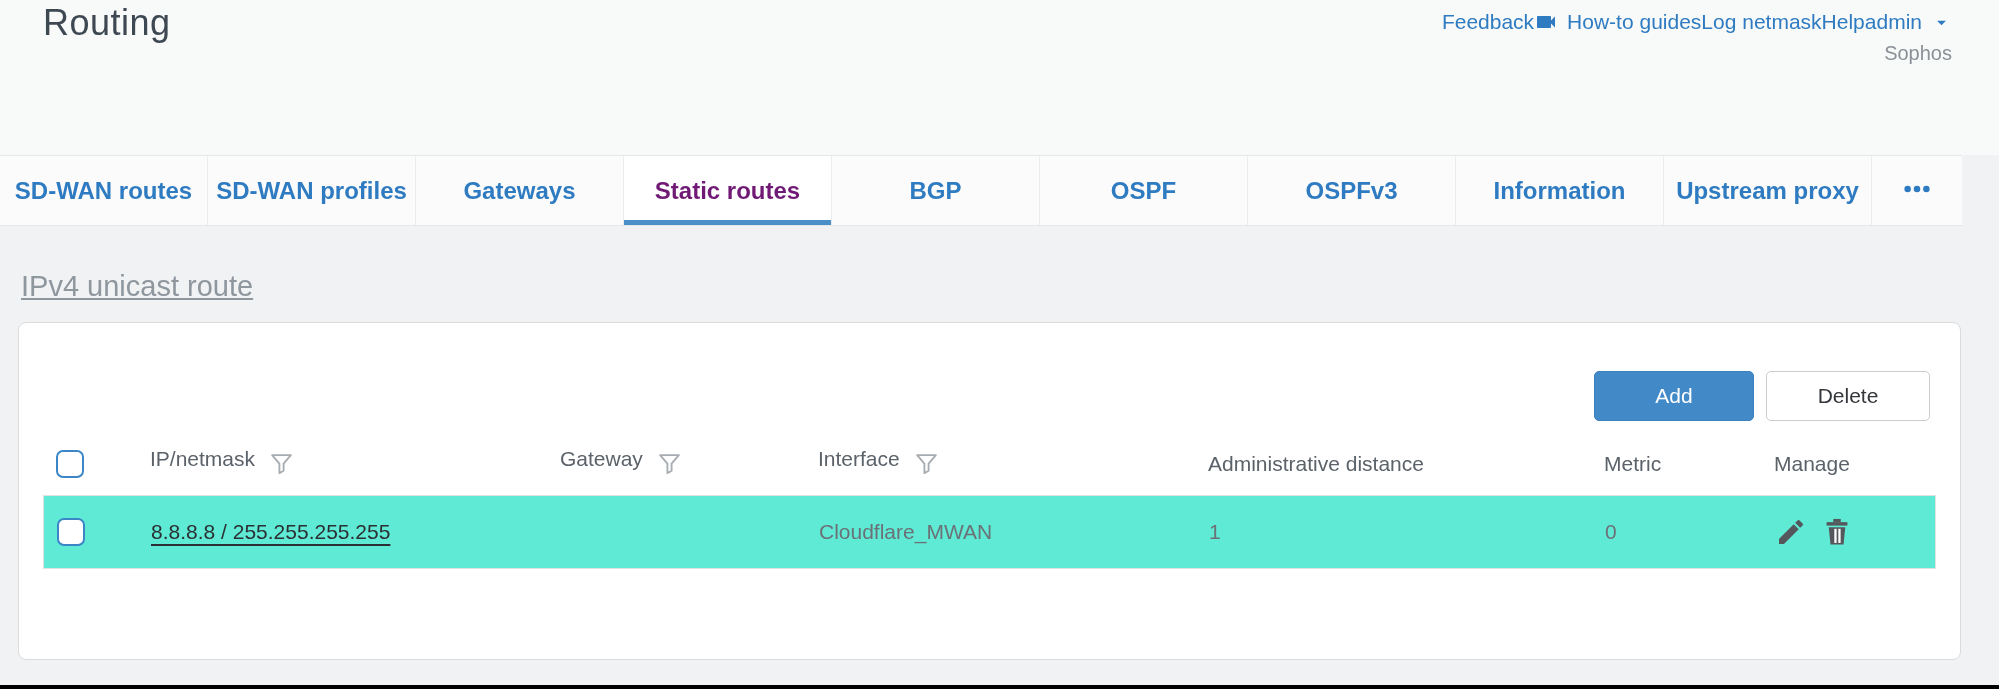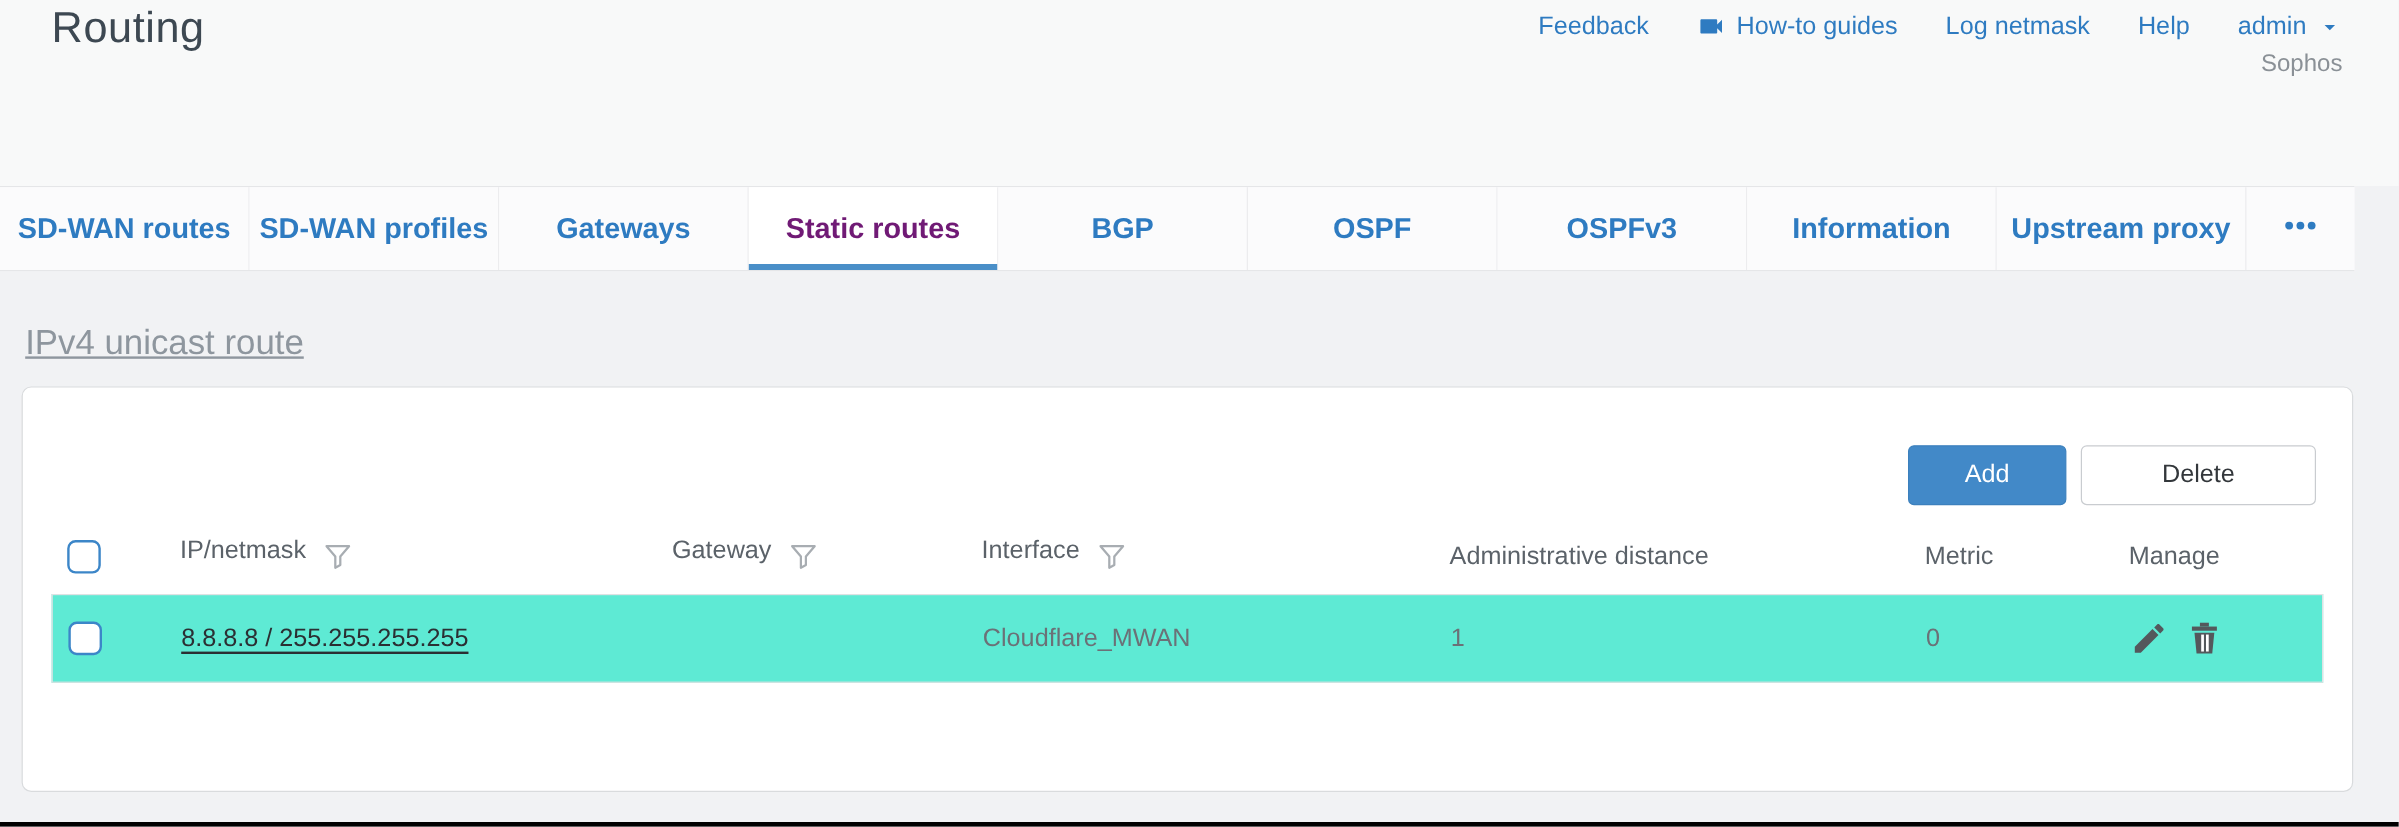--- a/index.html
+++ b/index.html
@@ -15,21 +15,21 @@
   .top-area {
     position:absolute; top:0; left:0; width:1999px; height:155px;
     background:#f8f9f9;
   }
   .page-title {
     position:absolute; left:20px; top:2px;
     font-size:36px; font-weight:400; color:#3d4852; letter-spacing:.5px;margin-left:23px;
   }
   .header-links {
     position:absolute; top:10px; right:47px;
-    display:flex; align-items:center; gap:40px;
+    display:flex; align-items:center; 
     font-size:21px; color:#2e7bc1;
   }
   .header-link { display:flex; align-items:center; gap:9px; cursor:pointer; white-space:nowrap; }
   .header-link svg { display:block; }
   .brand {
     position:absolute; top:42px; right:47px;
     font-size:20px; color:#8a9096;
   }
 
   
@@ -75,25 +75,25 @@
   .btn-row {
     display:flex; justify-content:flex-end; align-items:center;
     gap:12px; padding:48px 30px 0 0;
   }
   .btn {
     height:50px; font-size:21px; border-radius:5px; cursor:pointer;
     display:flex; align-items:center; justify-content:center;
     font-family:inherit;
   }
   .btn-add {
-    width:132px; background:#4289c8; color:#ffffff;
+    width:160px; background:#4289c8; color:#ffffff;
     border:1px solid #3c80bd;
   }
   .btn-delete {
-    width:196px; background:#ffffff; color:#33373b;
+    width:164px; background:#ffffff; color:#33373b;
     border:1px solid #c9ccd0;
   }
 
   .grid-cols {
     display:grid;
     grid-template-columns:107px 410px 258px 390px 396px 170px 1fr;
     align-items:center;
   }
   .thead {
     margin:20px 24px 0 24px; height:46px;

